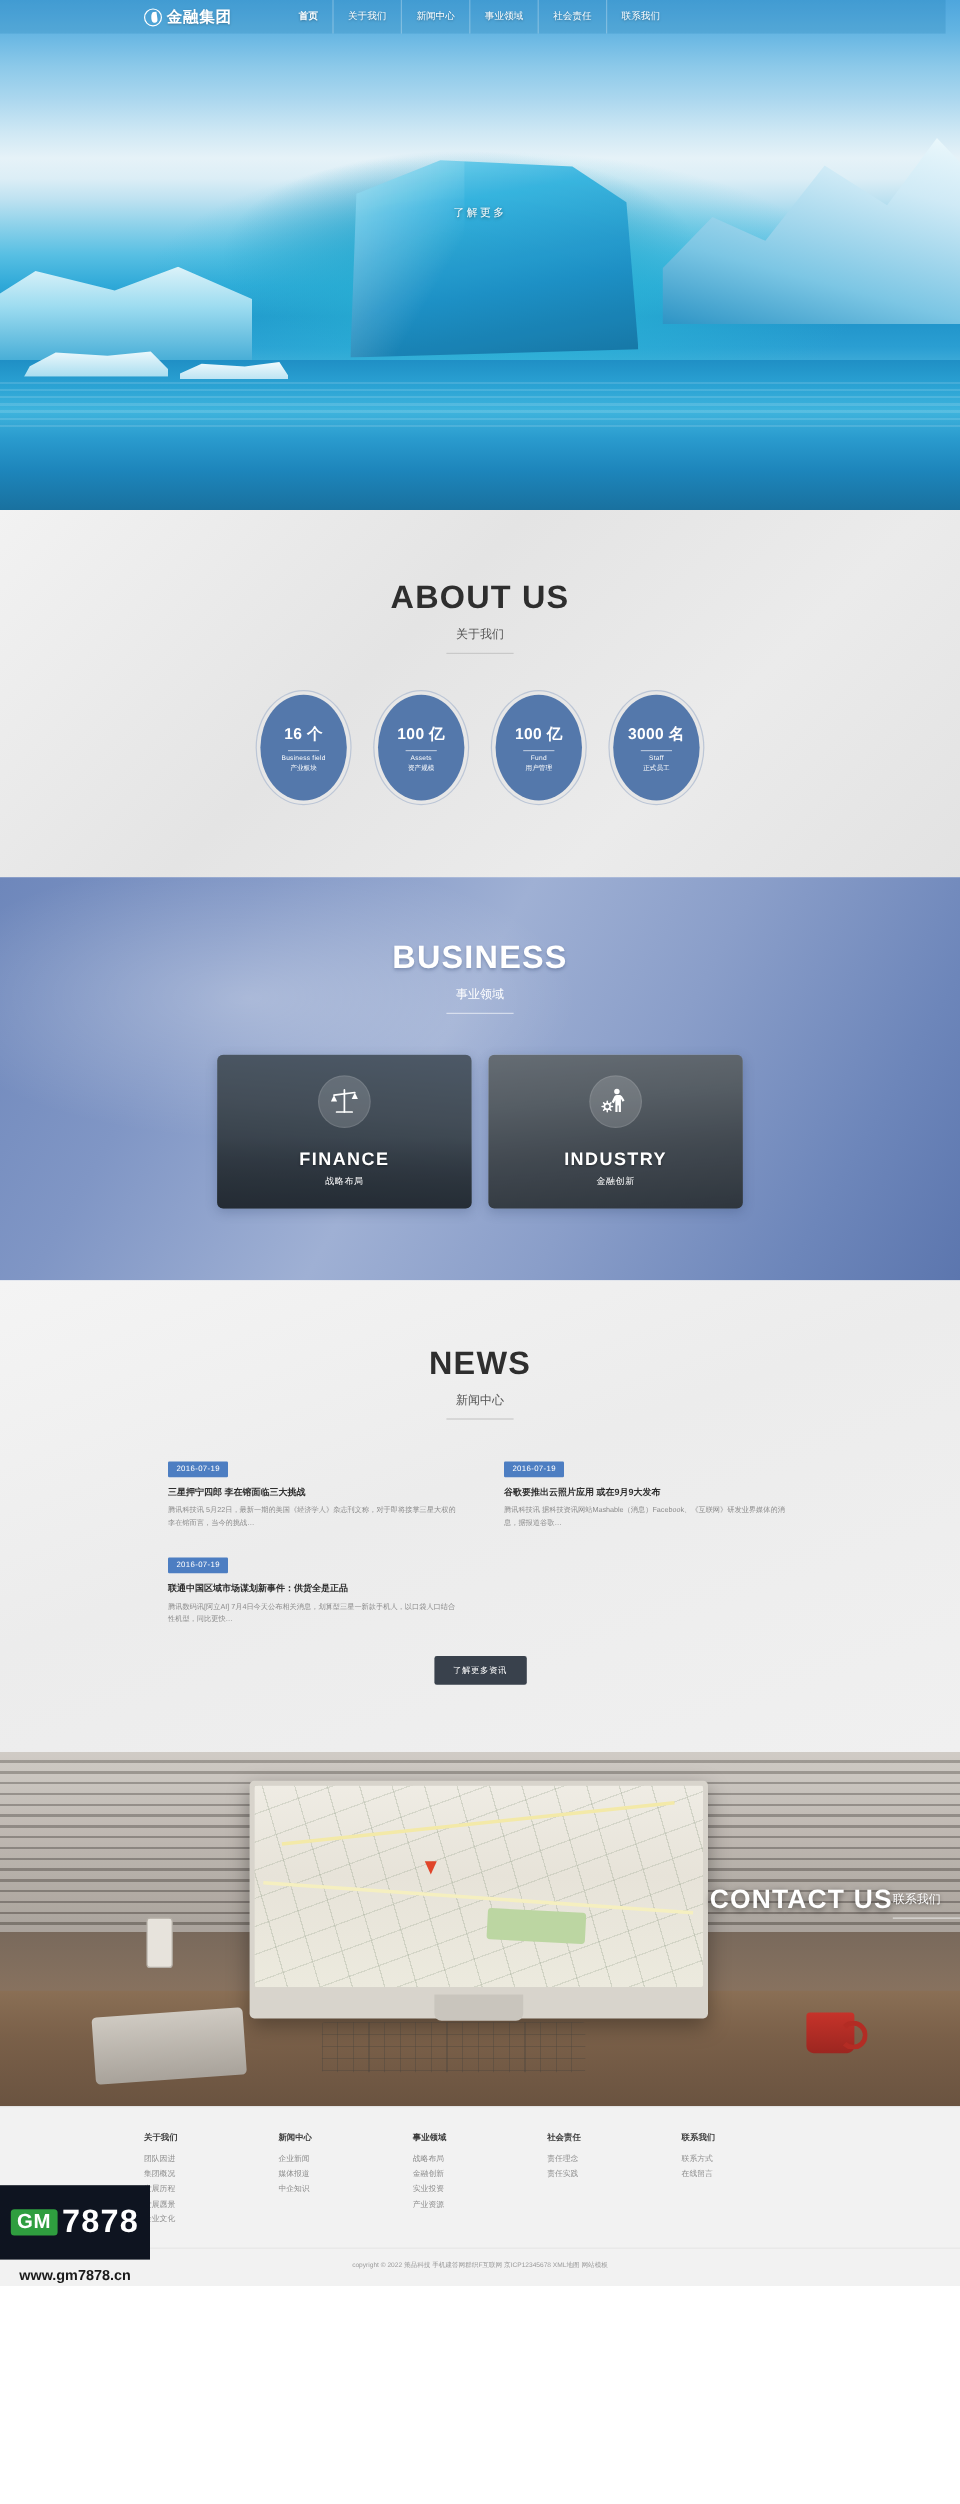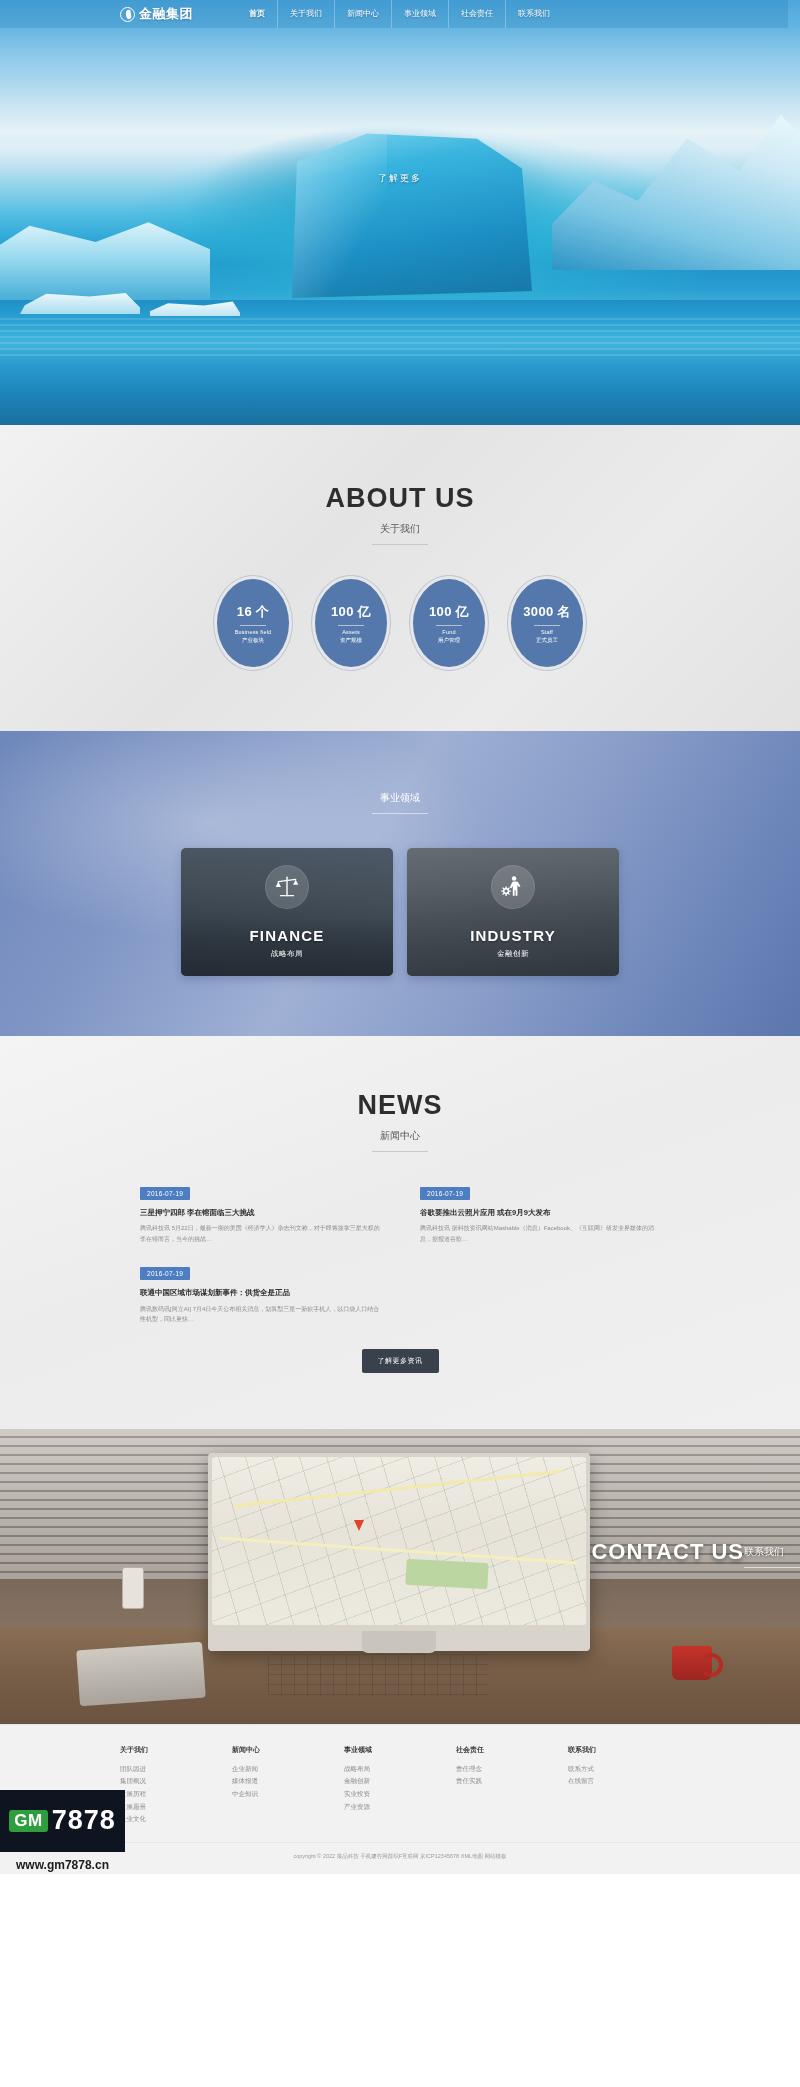--- a/index.html
+++ b/index.html
@@ -370,20 +370,21 @@
       <div class="stat">
         <div class="stat-num">3000 名</div>
         <div class="stat-line"></div>
         <div class="stat-en">Staff</div>
         <div class="stat-cn">正式员工</div>
       </div>
     </div>
   </section>
 
   <section class="business">
+    <div class="sec-title-en">BUSINESS</div>
     <div><span class="sec-title-cn">事业领域</span></div>
 
     <div class="biz-cards">
 
       <div class="biz-card finance">
         <div class="ovl"></div>
         <div class="biz-inner">
           <div class="biz-icon">
             <svg width="26" height="26" viewBox="0 0 24 24" fill="none" stroke="#fff" stroke-width="1.3" stroke-linecap="round" stroke-linejoin="round" aria-hidden="true">
               <path d="M12 3v17"></path>

